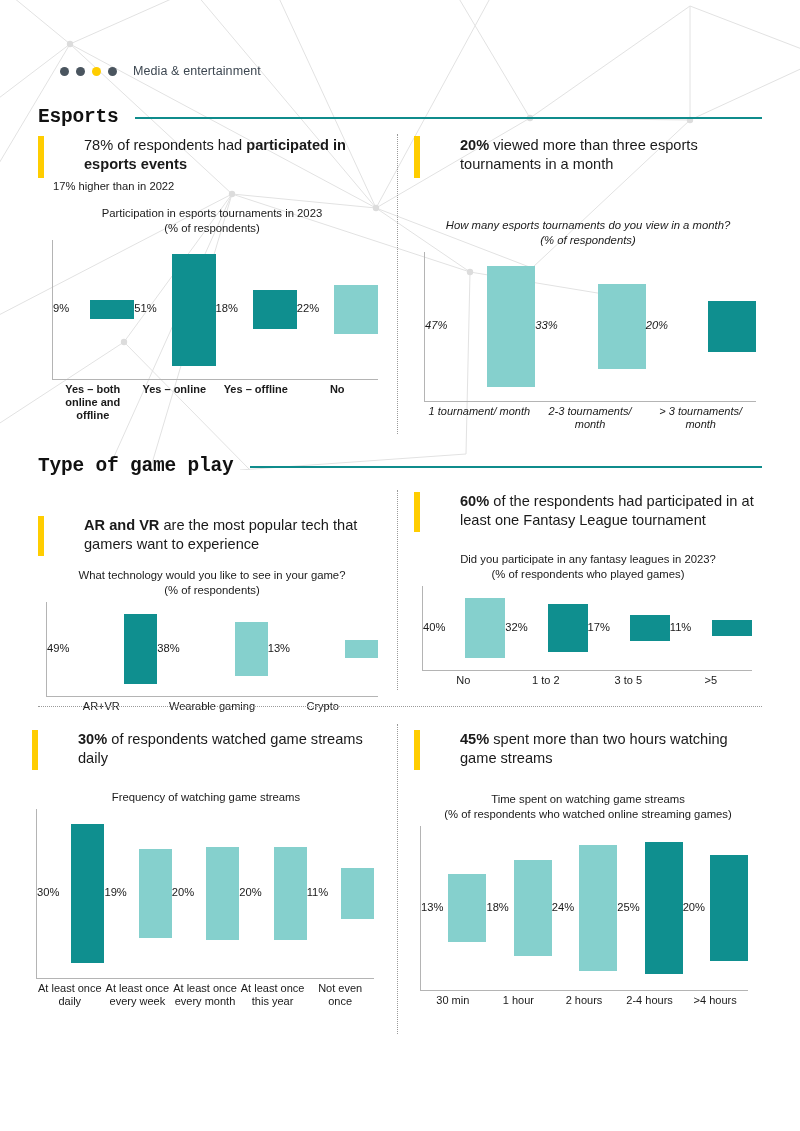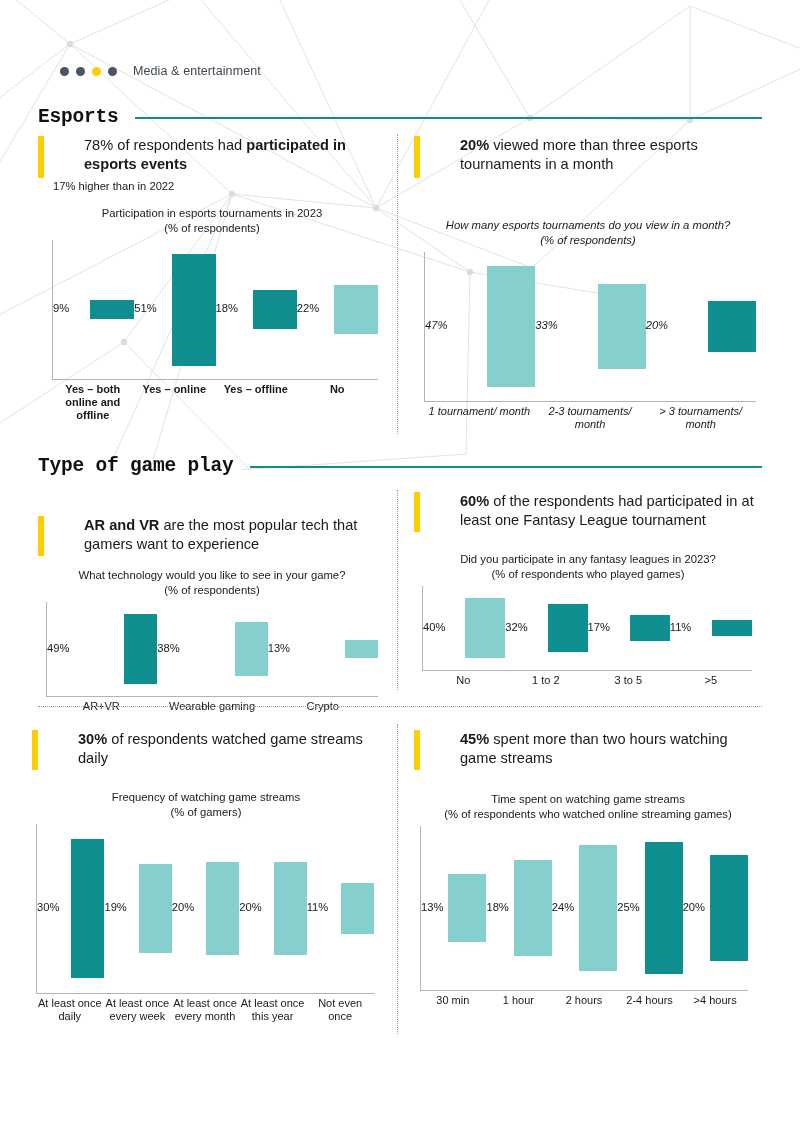--- a/index.html
+++ b/index.html
@@ -407,21 +407,20 @@
 
   <div class="panel" style="left:32px; top:730px; width:348px;">
     <div class="callout">
       <div class="tick" style="height:40px;"></div>
       <div class="callout-text"><b>30%</b> of respondents watched game streams daily</div>
     </div>
 
     <div style="margin-top:20px;">
       <div class="chart-title">
         <div>Frequency of watching game streams</div>
-        <div>(% of gamers)</div>
       </div>
       <div class="plot" style="height:170px; margin-left:4px; margin-right:6px;">
         <div class="y-axis"></div>
         <div class="x-axis"></div>
         <div class="bars">
             <div class="bar-slot">
               <div class="bar-value">30%</div>
               <div class="bar" style="height: 139.091px; width: 33px;"></div>
             </div>
             <div class="bar-slot">

